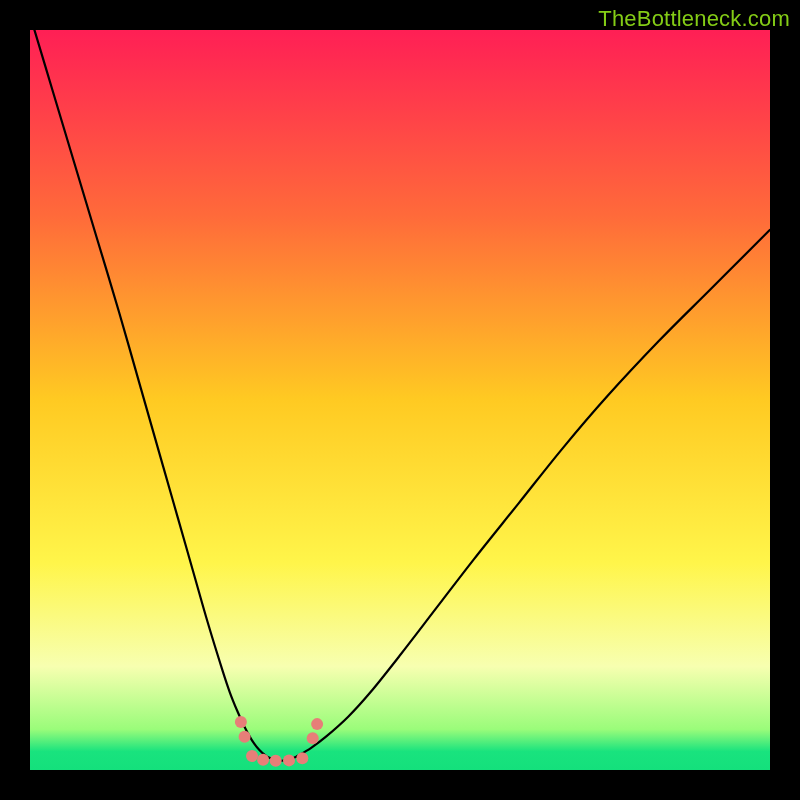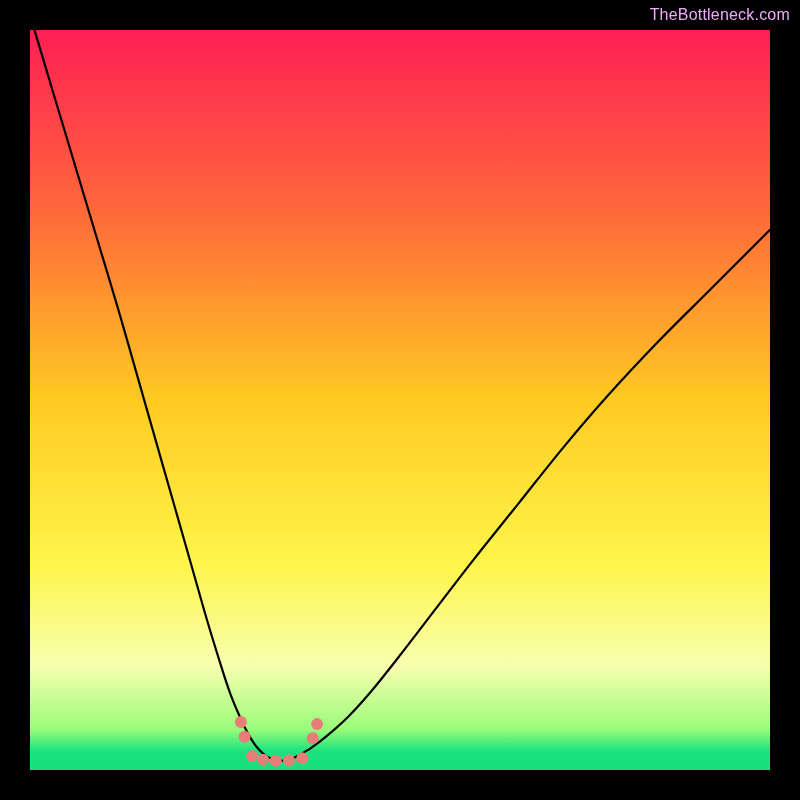--- a/index.html
+++ b/index.html
@@ -8,22 +8,22 @@
     position: relative;
     width: 800px;
     height: 800px;
     background: #000;
   }
   .watermark {
     position: absolute;
     top: 6px;
     right: 10px;
     font-family: Arial, Helvetica, sans-serif;
-    font-size: 16px;
-    color: #f0abfc;
+    font-size: 22px;
+    color: #84cc16;
     font-weight: 500;
     letter-spacing: 0.2px;
   }
   .plot-area {
     position: absolute;
     left: 30px;
     top: 30px;
     width: 740px;
     height: 740px;
   }

